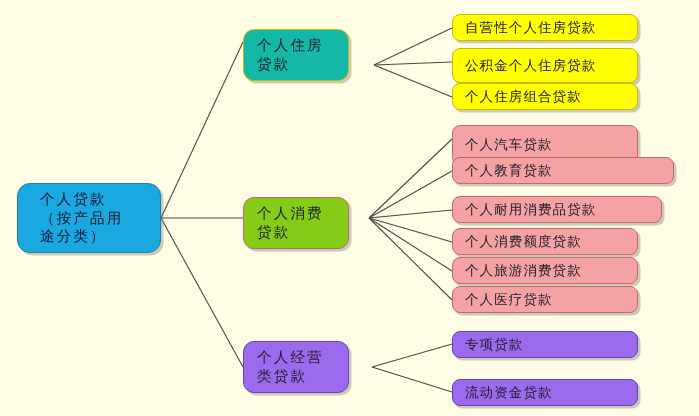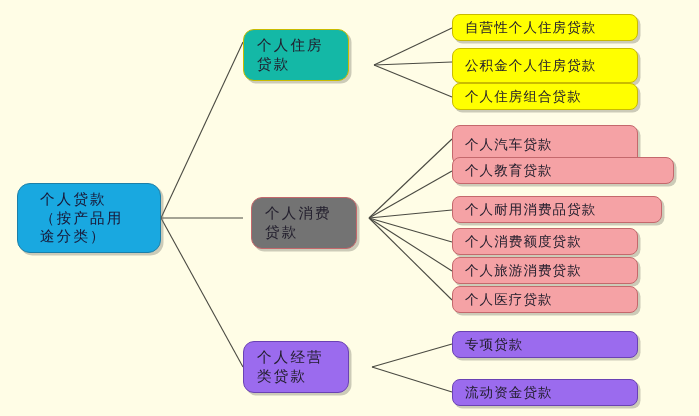--- a/index.html
+++ b/index.html
@@ -60,23 +60,22 @@
     letter-spacing: 2.2px;
     padding: 4px 8px 4px 13px;
     border-radius: 11px;
     box-shadow: 2.5px 2.5px 0 rgba(120,120,110,0.38);
   }
   .node.branch.b-housing {
     background: #14b8a6;
     border: 1.5px solid #c9bb00;
   }
   .node.branch.b-consume {
-    background: #737373;
+    background: #84cc16;
     border: 1.5px solid #c4686c;
-    margin-left: 8px;
   }
   .node.branch.b-business {
     background: #9b6bee;
     border: 1.5px solid #6a42b4;
   }
   
   .node.leaf {
     font-size: 13.5px;
     letter-spacing: 1.1px;
     padding: 2px 6px 2px 12px;

